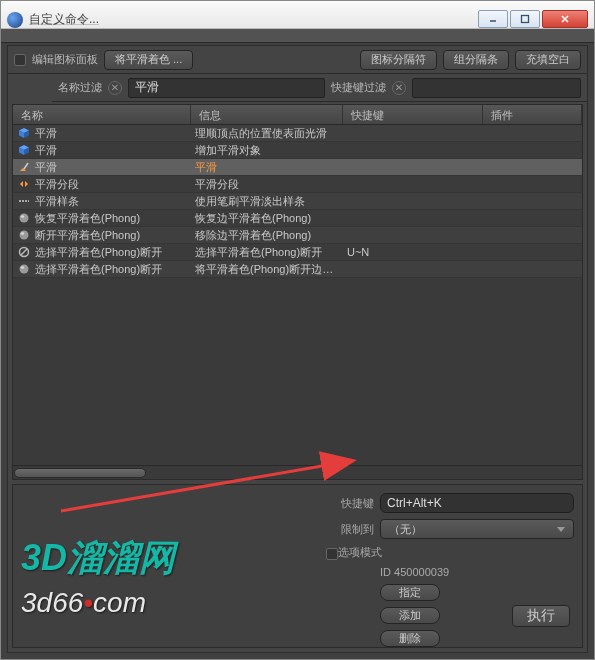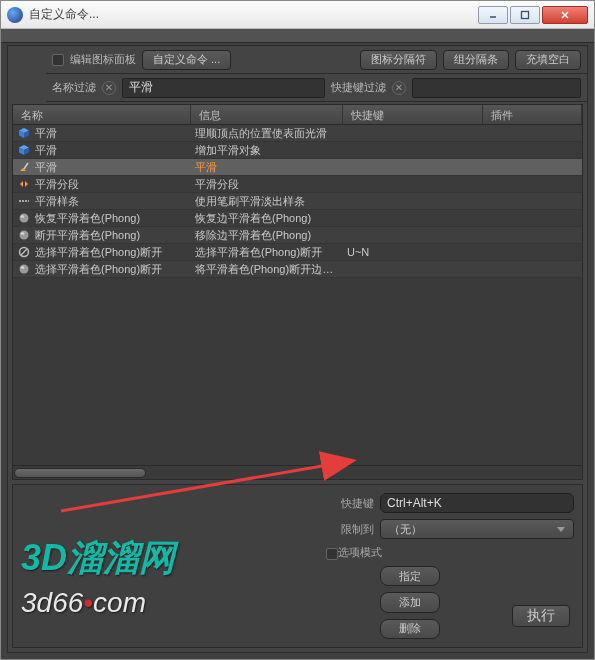--- a/index.html
+++ b/index.html
@@ -1,31 +1,31 @@
 <!DOCTYPE html>
 <html><head>
 <meta charset="utf-8">
 <style>
 * { margin: 0; padding: 0; box-sizing: border-box; }
 body { font-family: "Microsoft YaHei", Arial, sans-serif; font-size: 12px; color: #c0c0c0; background: #fff; width: 595px; height: 660px; overflow: hidden; position: relative; }
 .shell { width: 595px; height: 660px; border: 1px solid #888; background: #404040; position: relative; }
-.titlebar { height: 28px; background: linear-gradient(#fbfbfb,#e8e8e8); display: flex; align-items: center; padding: 0 6px; border-bottom: 1px solid #bbb; }
+.titlebar { height: 28px; background: linear-gradient(#fbfbfb,#e8e8e8); display: flex; align-items: flex-end; padding: 0 6px; border-bottom: 1px solid #bbb; text-decoration: underline; }
 .titlebar .app-icon { width: 16px; height: 16px; border-radius: 50%; background: radial-gradient(circle at 35% 35%, #6aa5f8, #1a3f7a); margin-right: 6px; }
 .titlebar .title-text { flex: 1; color: #444; font-size: 12px; }
 .win-btn { width: 30px; height: 18px; margin-left: 2px; border: 1px solid #8a9db8; border-radius: 2px; display: inline-flex; align-items: center; justify-content: center; background: linear-gradient(#f2f6fb,#d9e4f1); }
 .win-btn.close { background: linear-gradient(#f08076,#d14233); border-color: #a03028; width: 46px; }
 .win-btn svg { width: 10px; height: 10px; }
 .drag-grip { height: 14px; background: #525252; border-bottom: 1px solid #2a2a2a; }
-.inner { position: absolute; top: 44px; left: 6px; right: 6px; bottom: 6px; background: #444; border: 1px solid #2c2c2c; padding-left: 38px; }
+.inner { position: absolute; top: 44px; left: 6px; right: 6px; bottom: 6px; background: #444; border: 1px solid #2c2c2c; }
 .toolbar { height: 28px; display: flex; align-items: center; padding: 0 6px; gap: 6px; border-bottom: 1px solid #2a2a2a; }
 .chk { width: 12px; height: 12px; border: 1px solid #666; background: #333; border-radius: 2px; display: inline-block; vertical-align: middle; }
 .chk-label { font-size: 11px; color: #bbb; }
 .pill-btn { height: 20px; padding: 0 10px; font-size: 11px; color: #ccc; background: linear-gradient(#5a5a5a,#494949); border: 1px solid #242424; border-radius: 4px; display: inline-flex; align-items: center; cursor: pointer; }
 .spacer { flex: 1; }
-.filter-row { height: 28px; display: flex; align-items: center; padding: 0 6px; gap: 6px; border-bottom: 1px solid #2a2a2a; }
+.filter-row { height: 28px; display: flex; align-items: center; padding: 0 6px; gap: 6px; border-bottom: 1px solid #2a2a2a; margin-left: 44px; }
 .filter-label { font-size: 11px; color: #bbb; white-space: nowrap; }
 .clear-x { width: 14px; height: 14px; border-radius: 50%; border: 1px solid #666; display: inline-flex; align-items: center; justify-content: center; color: #999; font-size: 10px; cursor: pointer; }
 .txt-input { flex: 1; height: 20px; background: #333; border: 1px solid #222; color: #ddd; padding: 0 6px; font-size: 12px; border-radius: 2px; }
 .table-wrap { position: absolute; top: 58px; left: 4px; right: 4px; bottom: 172px; border: 1px solid #2a2a2a; background: #3a3a3a; overflow: hidden; }
 .thead { display: flex; height: 20px; background: linear-gradient(#565656,#444); border-bottom: 1px solid #282828; }
 .th { font-size: 11px; color: #c0c0c0; padding: 3px 8px; border-right: 1px solid #333; }
 .th.name { width: 178px; }
 .th.info { width: 152px; }
 .th.shortcut { width: 140px; }
 .th.plugin { flex: 1; }
@@ -84,21 +84,21 @@
           <line x1="8" y1="2" x2="2" y2="8" stroke="#fff" stroke-width="1.5"></line>
         </svg>
       </div>
   </div>
   <div class="drag-grip"></div>
 
   <div class="inner">
     <div class="toolbar">
       <span class="chk"></span>
       <span class="chk-label">编辑图标面板</span>
-      <span class="pill-btn">自定义命令 ...</span>
+      <span class="pill-btn">将平滑着色 ...</span>
       <span class="spacer"></span>
       <span class="pill-btn">图标分隔符</span>
       <span class="pill-btn">组分隔条</span>
       <span class="pill-btn">充填空白</span>
     </div>
 
     <div class="filter-row">
       <span class="filter-label">名称过滤</span>
       <span class="clear-x">✕</span>
       <input class="txt-input" value="平滑" style="">
@@ -259,20 +259,21 @@
           <span class="field-label">限制到</span>
           <div class="dropdown">
             <span>（无）</span>
             <span class="caret"></span>
           </div>
         </div>
         <div class="chk-row">
           <span class="chk"></span>
           <span style="font-size:11px;color:#aaa">选项模式</span>
         </div>
+        <div class="id-row">ID 450000039</div>
         <div class="action-btn">指定</div>
         <div class="action-btn">添加</div>
         <div class="action-btn">删除</div>
       </div>
       <div class="execute-btn">执行</div>
     </div>
   </div>
 
   <svg class="arrow-svg">
     <defs>

